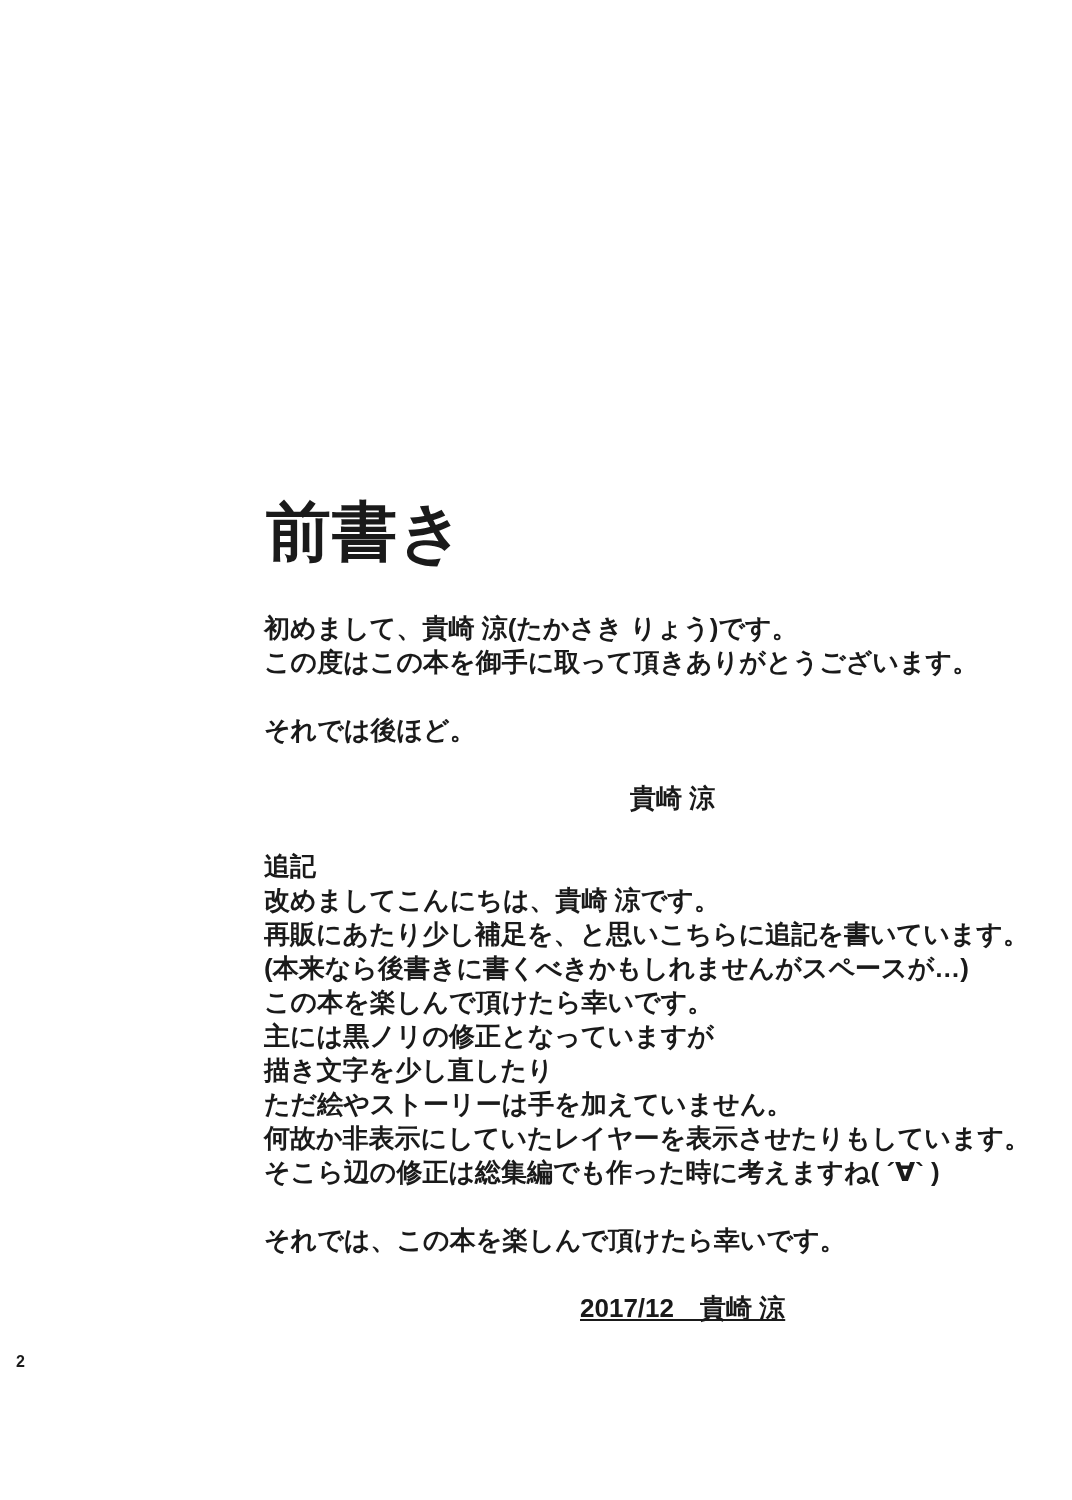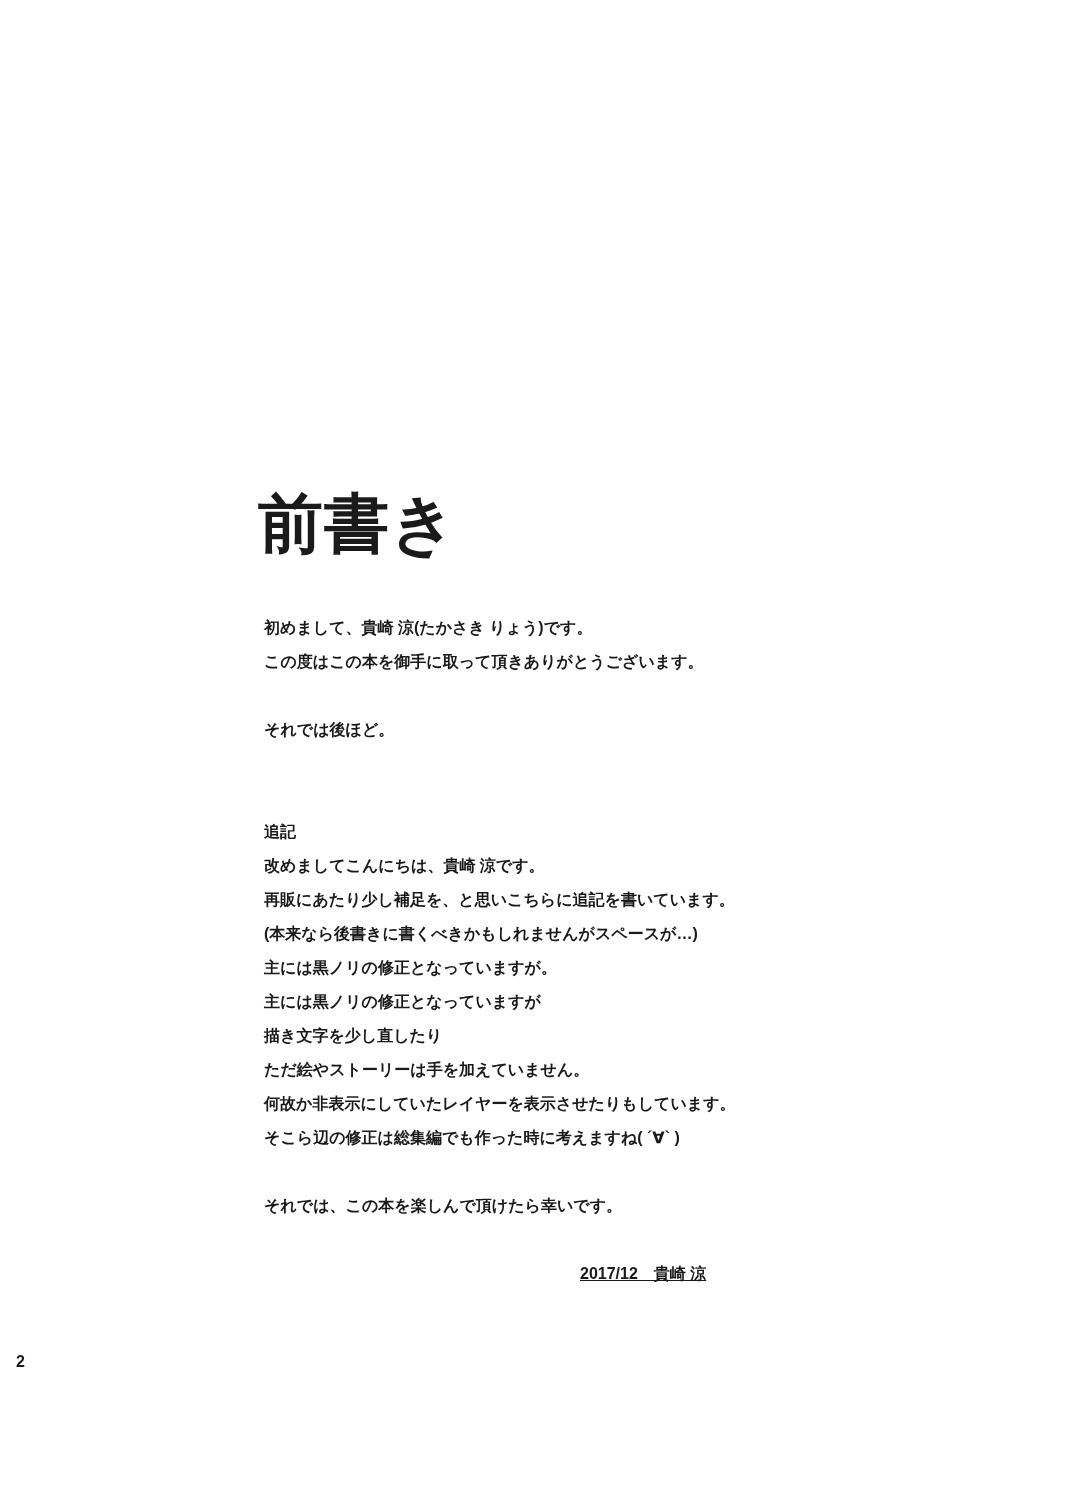--- a/index.html
+++ b/index.html
@@ -14,33 +14,33 @@
     background: #ffffff;
     color: #1a1a1a;
     font-family: "Liberation Sans", "DejaVu Sans", sans-serif;
     font-weight: 700;
     overflow: hidden;
   }
   .title {
     position: absolute;
     left: 258px;
     top: 489px;
-    margin: 0;
+    margin: 8px;
     font-size: 65px;
     line-height: 70px;
     font-weight: 700;
     letter-spacing: 1px;
     white-space: pre;
   }
   .body-text {
     position: absolute;
     left: 264px;
     top: 611px;
     width: 740px;
-    font-size: 16px;
+    font-size: 26px;
   }
   .line {
     height: 34px;
     line-height: 34px;
     white-space: pre;
     letter-spacing: 0px;
   }
   .indent-sign {
     padding-left: 366px;
   }
@@ -63,26 +63,27 @@
 <div class="page">
 
   <h1 class="title">前書き</h1>
 
   <div class="body-text">
     <div class="line">初めまして、貴崎 涼(たかさき りょう)です。</div>
     <div class="line">この度はこの本を御手に取って頂きありがとうございます。</div>
     <div class="line"></div>
     <div class="line">それでは後ほど。</div>
     <div class="line"></div>
+    <div class="line indent-sign">貴崎 涼</div>
     <div class="line"></div>
     <div class="line">追記</div>
     <div class="line">改めましてこんにちは、貴崎 涼です。</div>
     <div class="line">再販にあたり少し補足を、と思いこちらに追記を書いています。</div>
     <div class="line">(本来なら後書きに書くべきかもしれませんがスペースが…)</div>
-    <div class="line">主には黒ノリの修正となっていますが。</div>
+    <div class="line">この本を楽しんで頂けたら幸いです。</div>
     <div class="line">主には黒ノリの修正となっていますが</div>
     <div class="line">描き文字を少し直したり</div>
     <div class="line">ただ絵やストーリーは手を加えていません。</div>
     <div class="line">何故か非表示にしていたレイヤーを表示させたりもしています。</div>
     <div class="line">そこら辺の修正は総集編でも作った時に考えますね( ´∀` )</div>
     <div class="line"></div>
     <div class="line">それでは、この本を楽しんで頂けたら幸いです。</div>
     <div class="line"></div>
     <div class="line indent-date">2017/12　貴崎 涼</div>
   </div>

